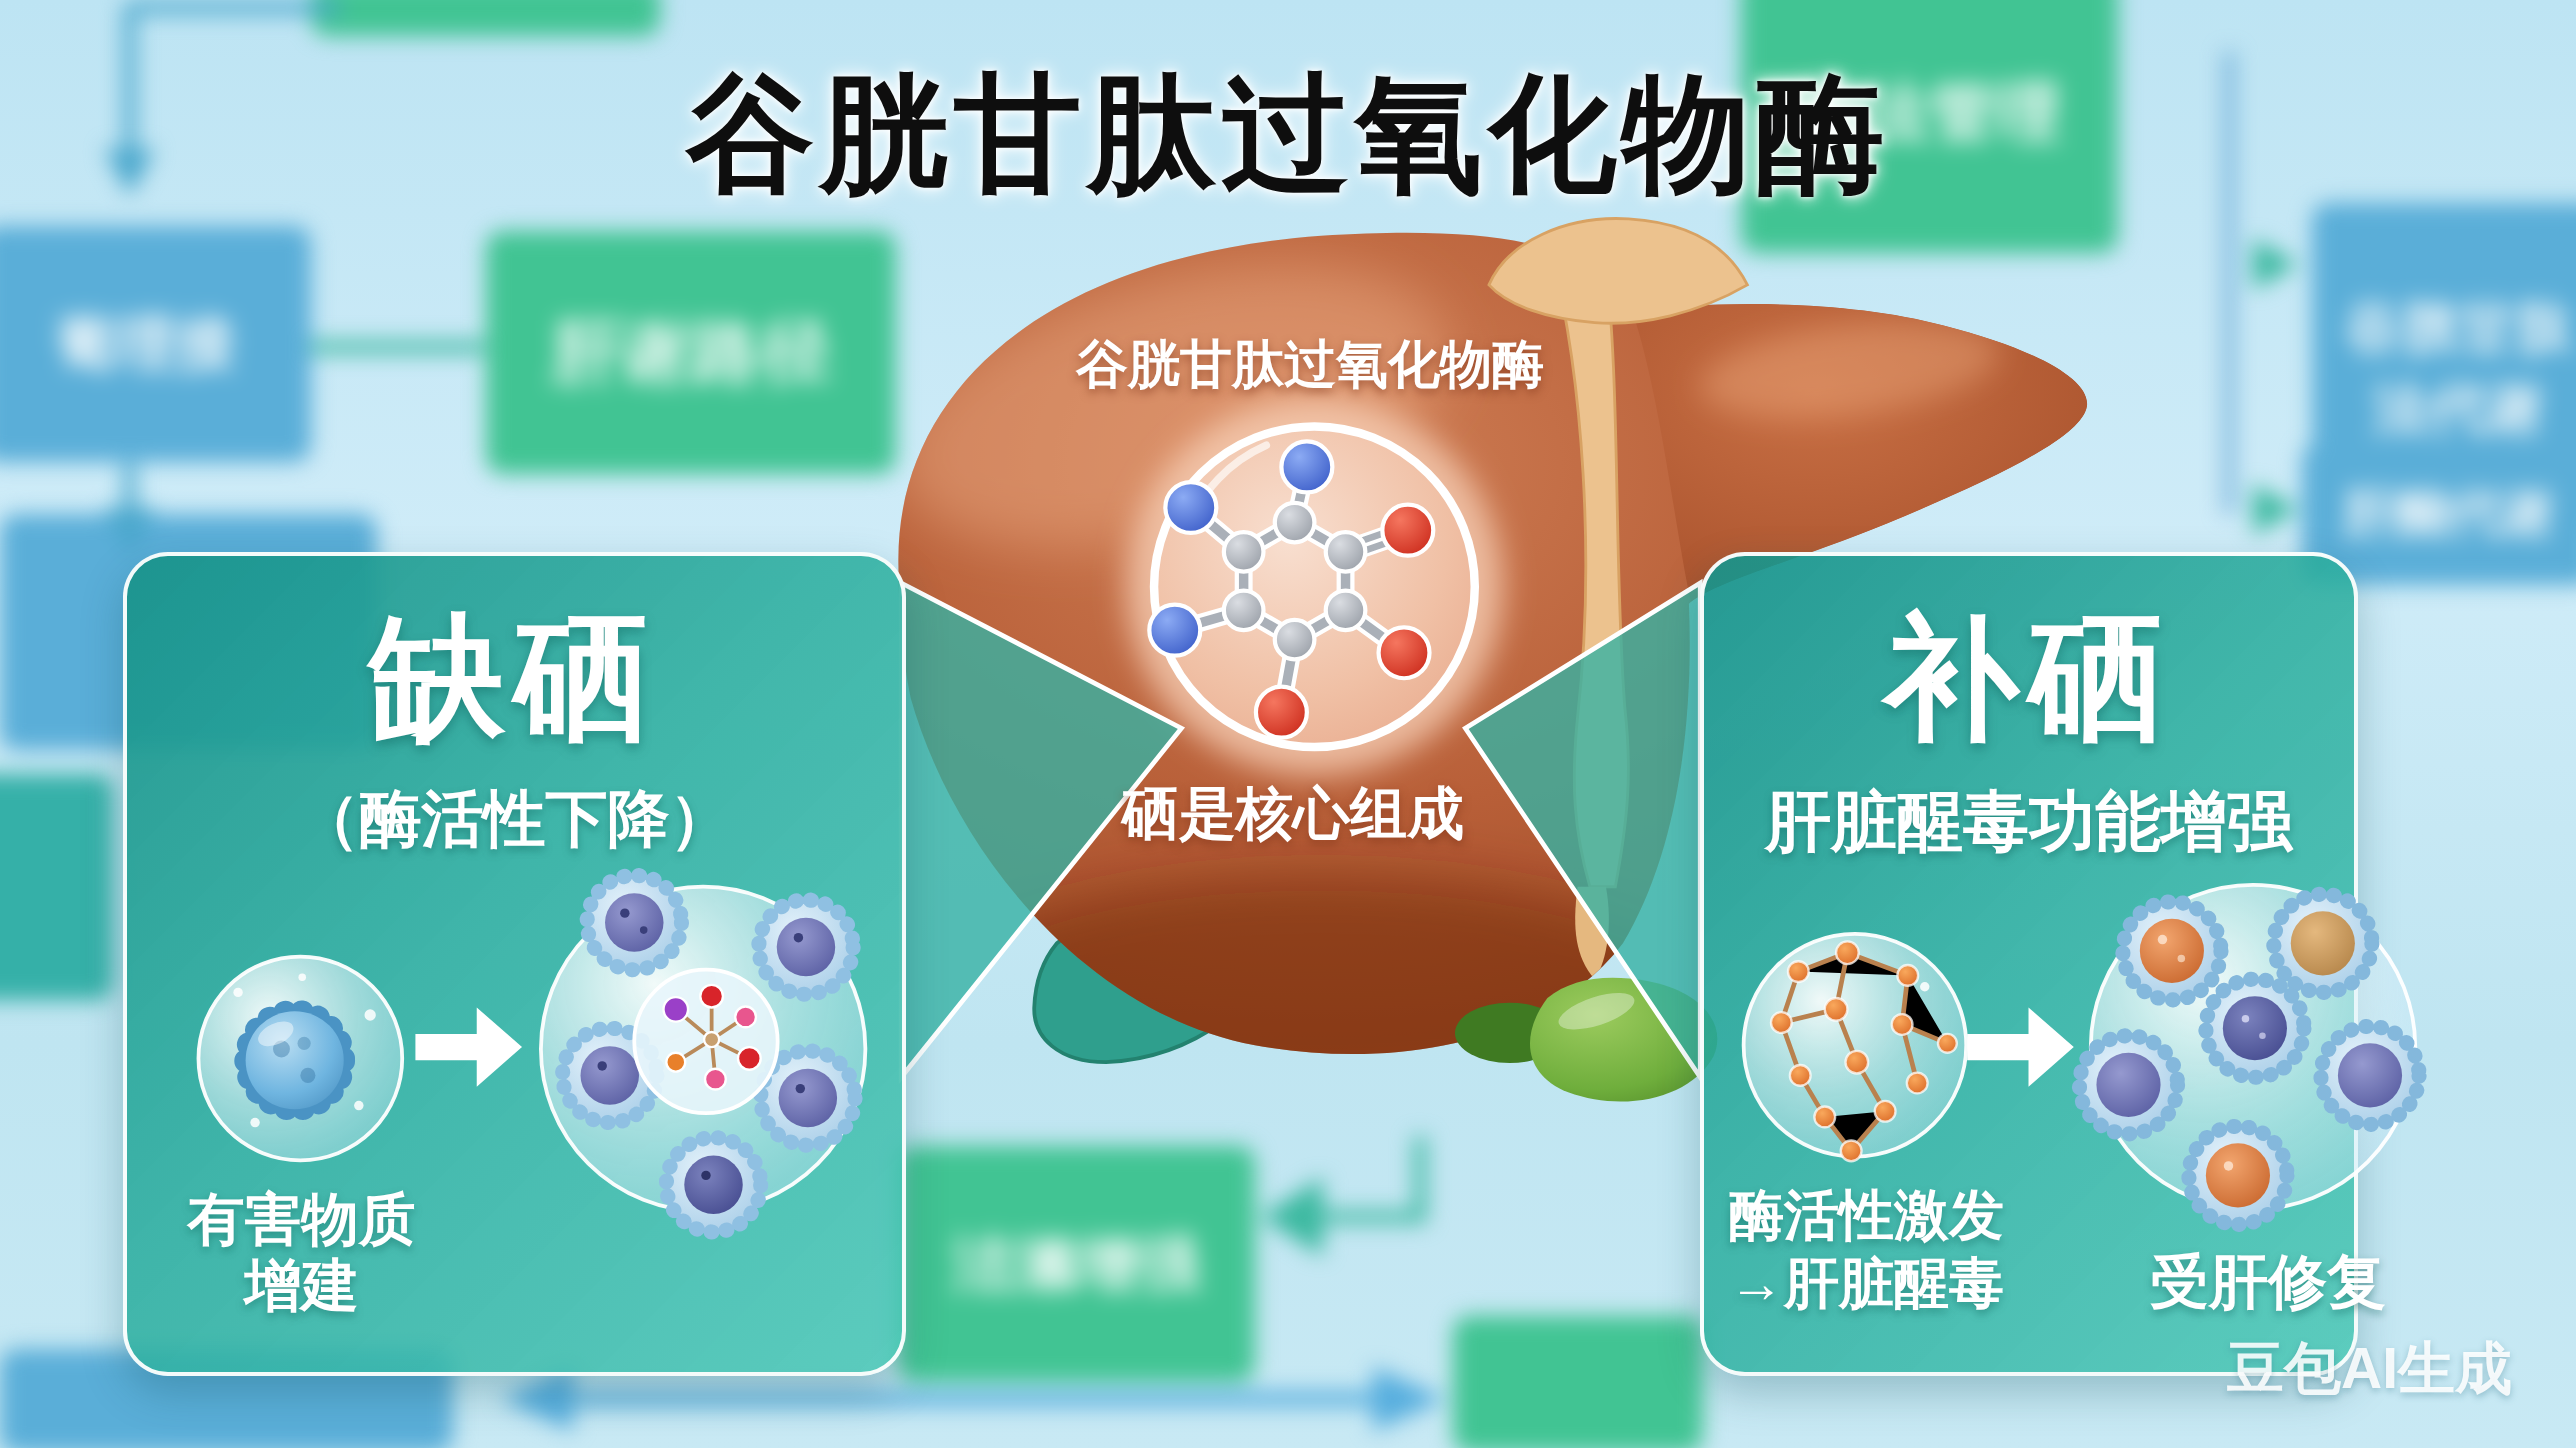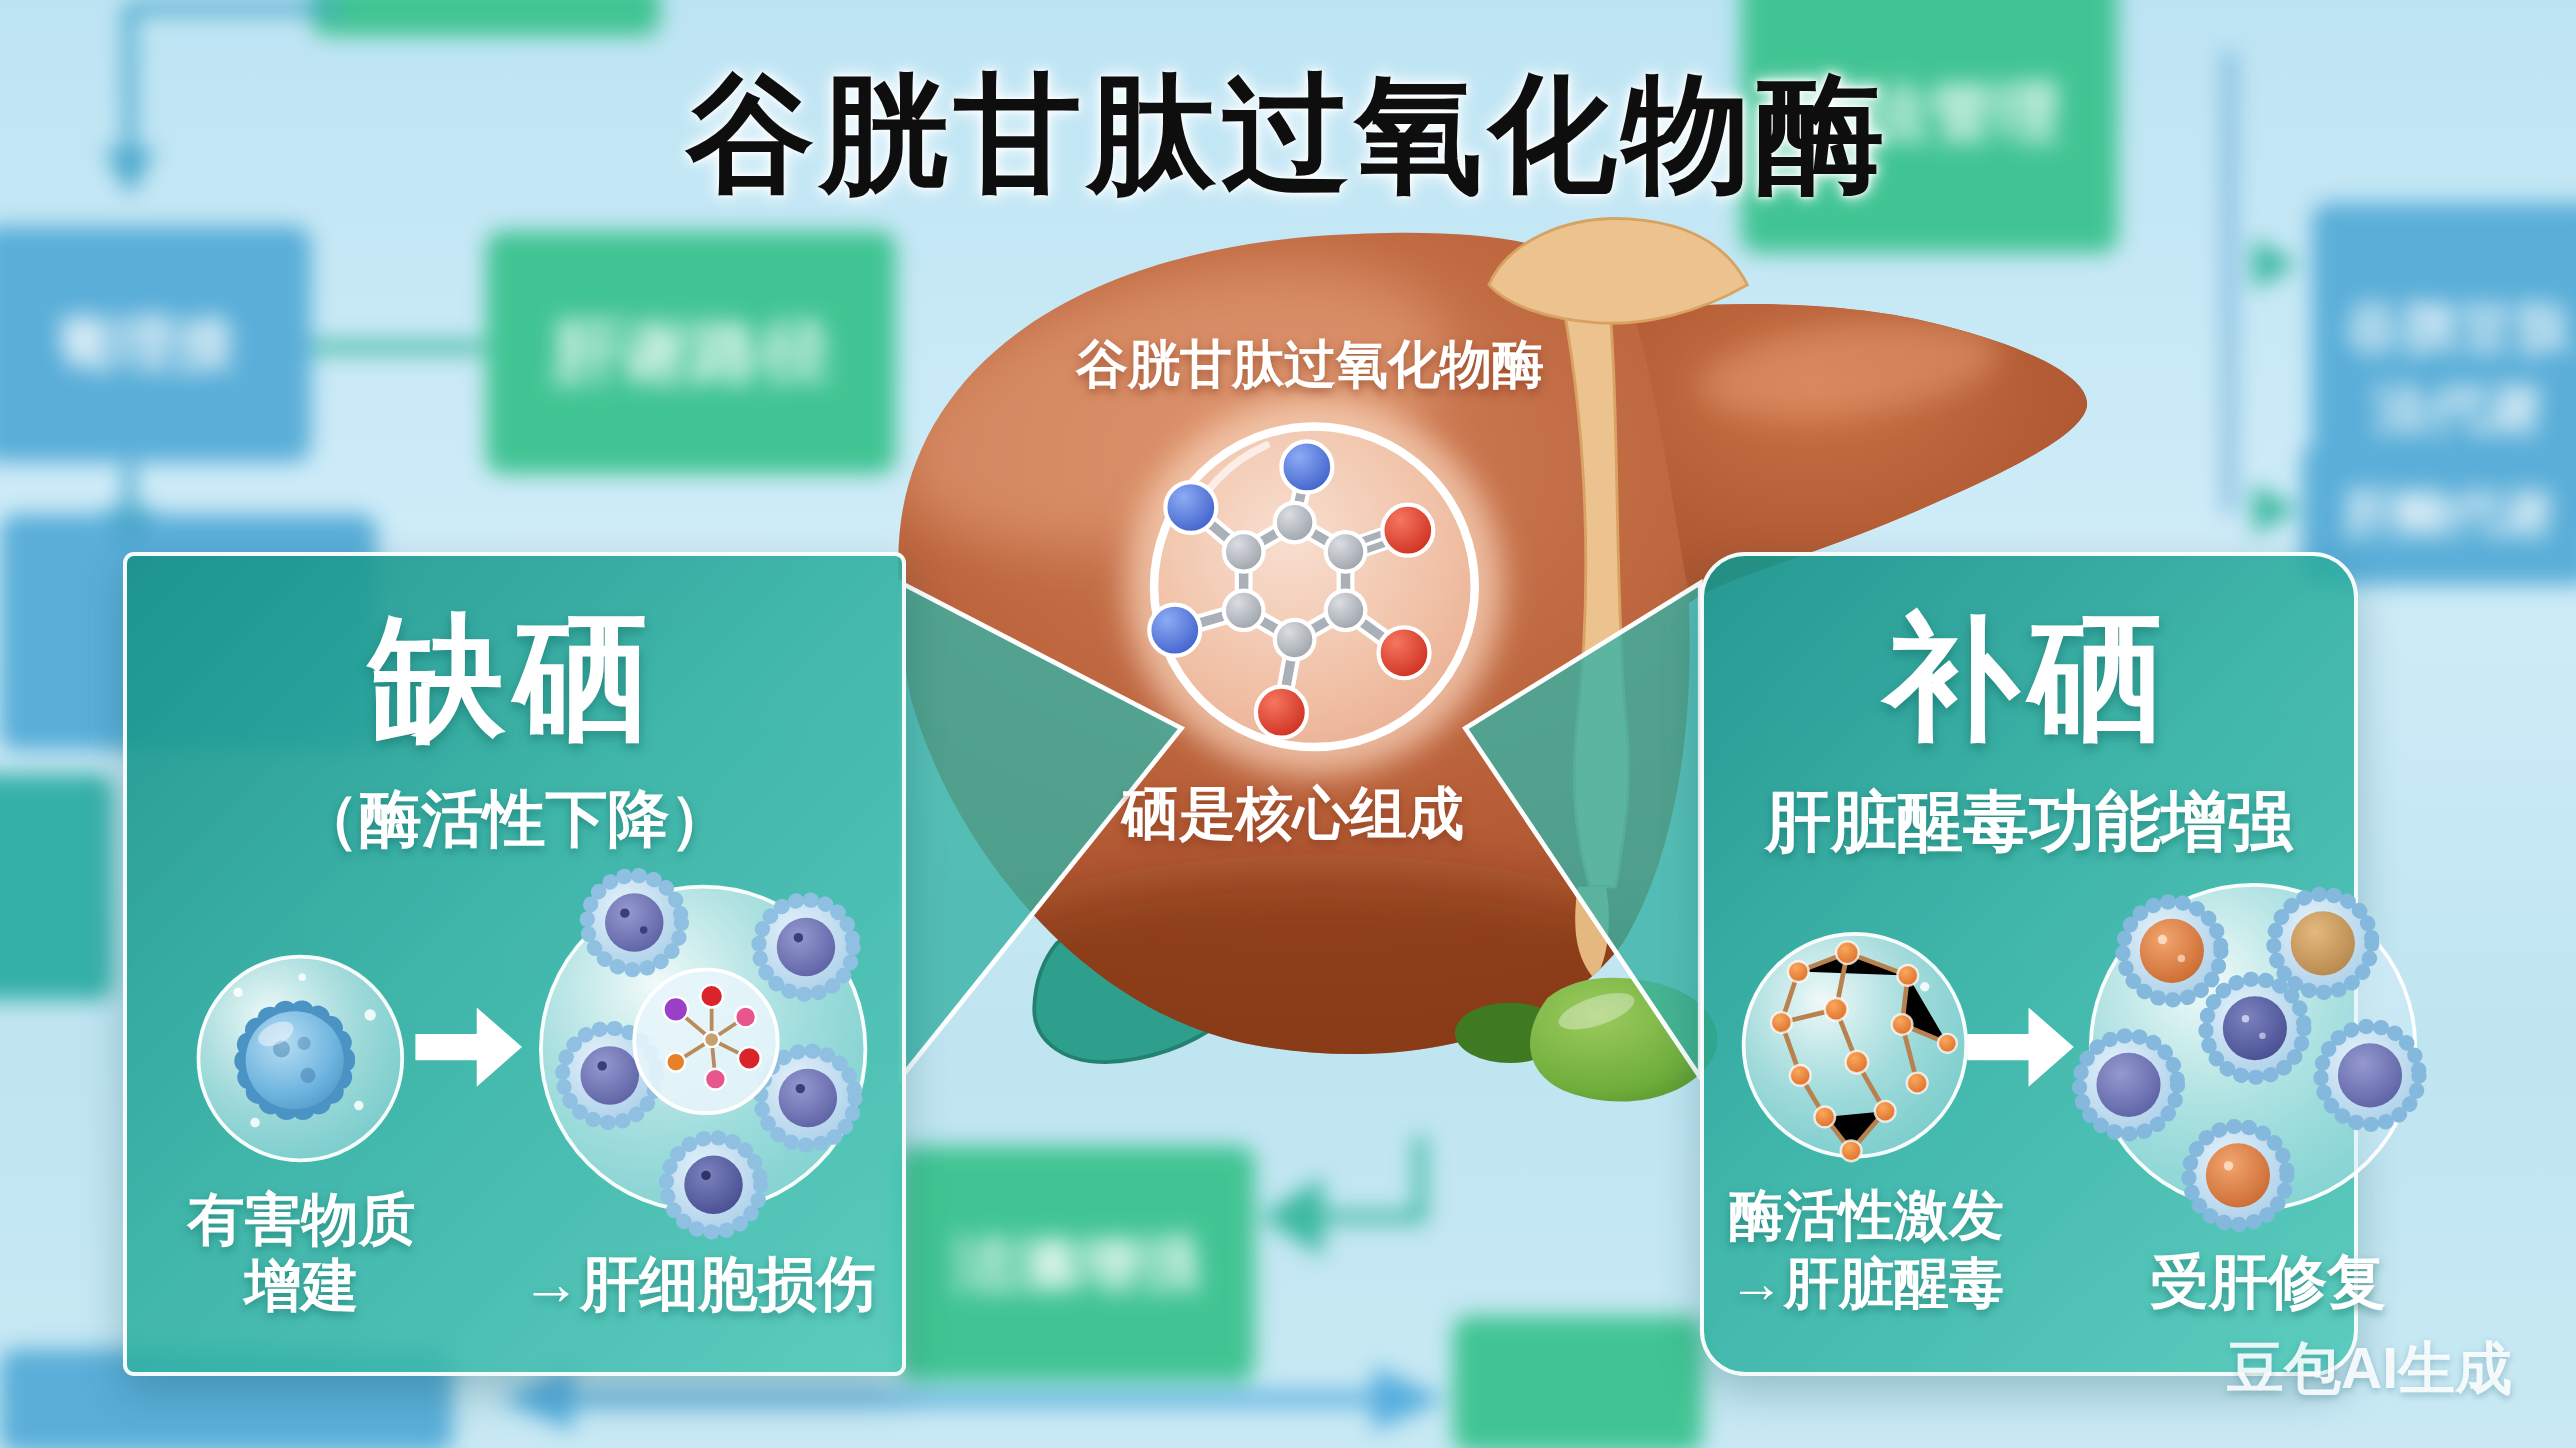--- a/index.html
+++ b/index.html
@@ -21,21 +21,21 @@
   
   .clabel{position:absolute;text-align:center;color:#fff;font-weight:800;
     text-shadow:0 3.8px 9.4px rgba(120,45,20,.55);}
   .enzyme-label{top:330px;left:961px;width:698px;font-size:52px;}
   .core-label{top:776px;left:944px;width:698px;font-size:57px;}
   
   .panel{position:absolute;top:552px;height:824px;border-radius:45px;
     border:4.7px solid rgba(255,255,255,.95);box-sizing:border-box;
     background:linear-gradient(135deg,rgba(24,146,138,.93) 0%,rgba(45,174,159,.88) 45%,rgba(72,198,180,.84) 100%);
     box-shadow:0 17px 42px rgba(15,80,90,.28);color:#fff;}
-  .panel-left{left:123px;width:783px;border-radius:11px;}
+  .panel-left{left:123px;width:783px;}
   .panel-right{left:1700px;width:658px;}
   .p-head{margin-top:32px;text-align:center;font-size:136px;font-weight:900;letter-spacing:9.4px;
     text-shadow:0 4.7px 11.3px rgba(8,90,84,.45);}
   .p-sub{margin-top:6px;text-align:center;font-size:62px;font-weight:800;
     text-shadow:0 3.8px 8.5px rgba(8,90,84,.45);}
   .p-text{position:absolute;font-weight:800;text-align:center;color:#fff;
     text-shadow:0 3.8px 8.5px rgba(8,90,84,.45);}
   .lp-cause{left:9.4px;top:630px;width:330px;font-size:57px;line-height:66px;}
   .lp-result{left:359px;top:689px;width:425px;font-size:59px;}
   .rp-cause{left:-7.5px;top:625px;width:340px;font-size:55px;line-height:68px;}
@@ -193,21 +193,20 @@
   <div class="clabel enzyme-label">谷胱甘肽过氧化物酶</div>
   <div class="clabel core-label">硒是核心组成</div>
 
   <div class="panel panel-left">
     <div class="p-head">缺硒</div>
     <div class="p-sub">（酶活性下降）</div>
     <div class="p-text lp-cause">
       <div>有害物质</div>
       <div>增建</div>
     </div>
-    <div class="p-text lp-result">→肝细胞损伤</div>
   </div>
 
   <div class="panel panel-right">
     <div class="p-head">补硒</div>
     <div class="p-sub" style="font-size:66px;text-align:center;">肝脏醒毒功能增强</div>
     <div class="p-text rp-cause">
       <div>酶活性激发</div>
       <div>→肝脏醒毒</div>
     </div>
     <div class="p-text rp-result">受肝修复</div>

